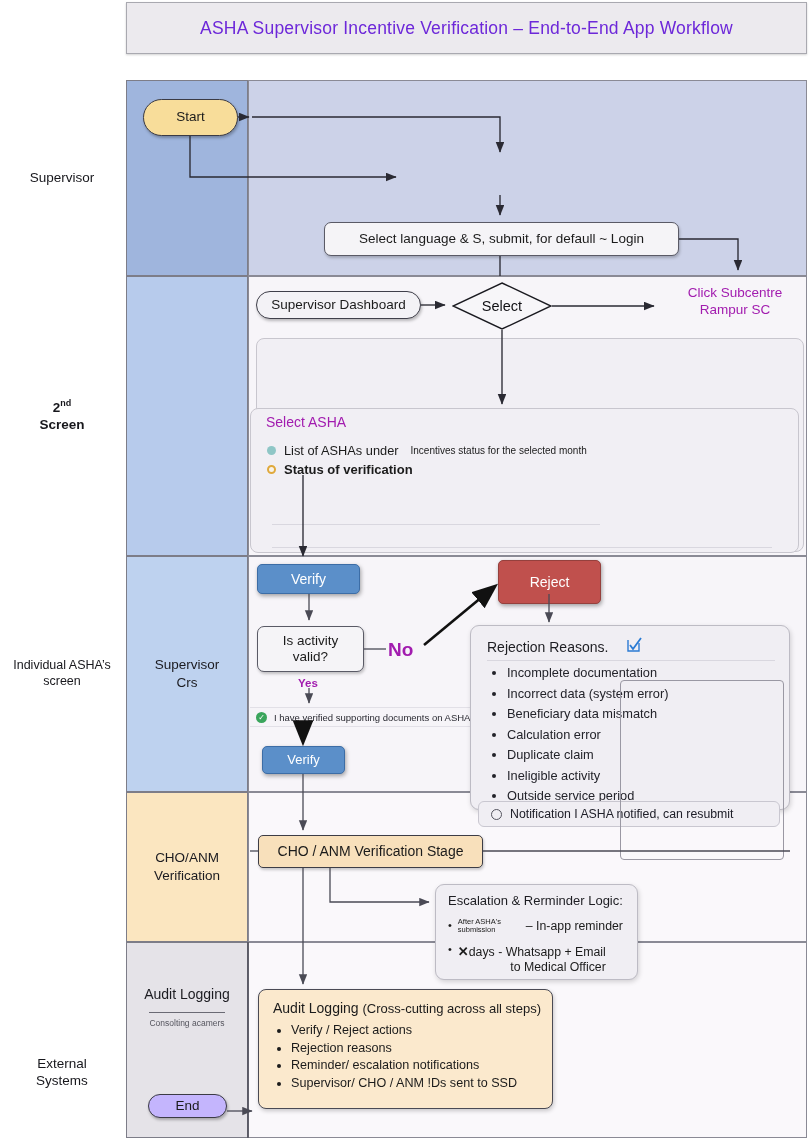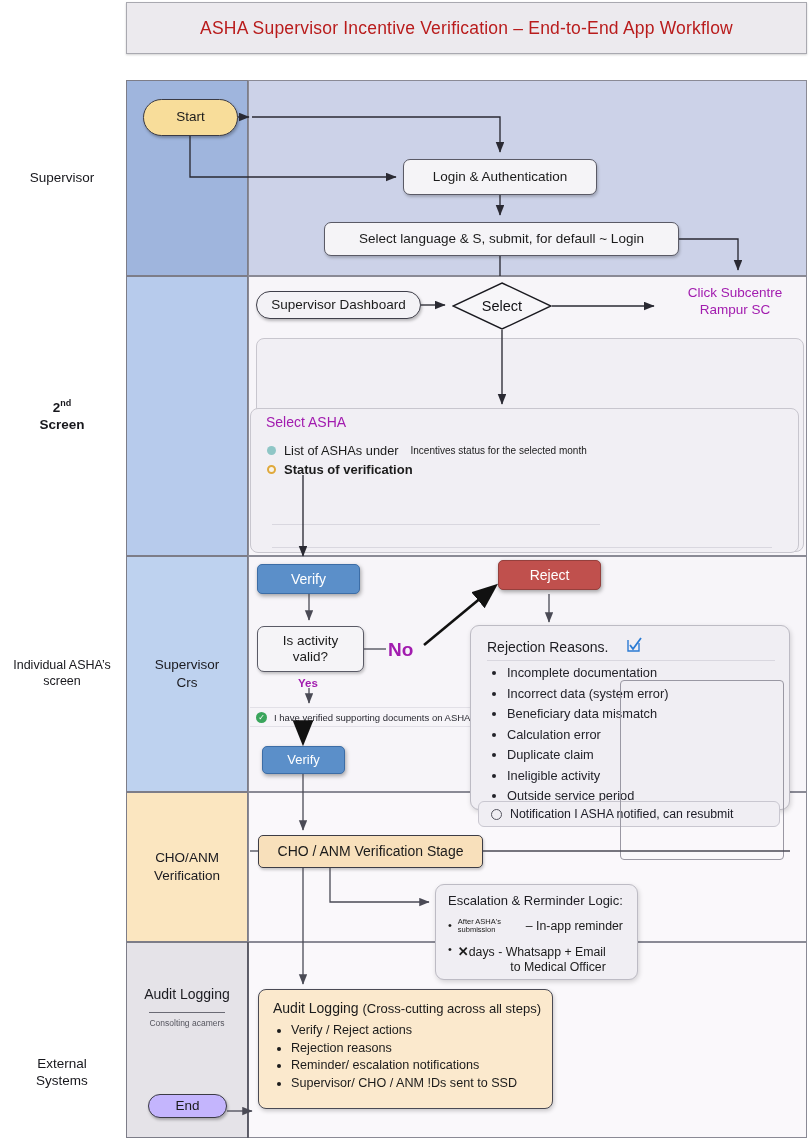--- a/index.html
+++ b/index.html
@@ -13,21 +13,21 @@
   }
   #page { position: relative; width: 812px; height: 1140px; }
 
   
   .title-bar {
     position: absolute; left: 126px; top: 2px; width: 681px; height: 52px;
     background: #eceaee; border: 1px solid #a9a9b0;
     display: flex; align-items: center; justify-content: center;
     box-shadow: 0 1px 2px rgba(0,0,0,.18);
   }
-  .title-bar .t { font-size: 17.5px; color: #b91c1c; letter-spacing: .2px; }
+  .title-bar .t { font-size: 17.5px; color: #6d28d9; letter-spacing: .2px; }
 
   
   .lane-label {
     position: absolute; left: 0; width: 124px;
     display: flex; align-items: center; justify-content: center;
     text-align: center; font-size: 13.5px; color: #17171c; line-height: 1.25;
   }
 
   
   .lane-cell {
@@ -146,23 +146,20 @@
     <div>
       <span>External</span><br>
       <span>Systems</span>
     </div>
   </div>
 
   <div class="node terminator" style="left:143px;top:99px;width:95px;height:37px;background:#f8dd9a;">
     <span>Start</span>
   </div>
 
-  <div class="node proc" style="left:403px;top:159px;width:194px;height:36px;">
-    <span>Login &amp; Authentication</span>
-  </div>
 
   <div class="node proc" style="left:324px;top:222px;width:355px;height:34px;">
     <span>Select language &amp; S, submit, for defaull  ~  Login</span>
   </div>
 
   <div class="node pill" style="left:256px;top:291px;width:165px;height:28px;">
     <span>Supervisor Dashboard</span>
   </div>
 
   <div class="diamond-wrap" style="left:452px;top:282px;width:100px;height:48px;">
@@ -197,21 +194,21 @@
     <span style="font-size:13px;font-weight:bold;">Status of verification</span>
   </div>
 
   <div class="hairline" style="left:272px;top:524px;width:328px;"></div>
   <div class="hairline" style="left:272px;top:547px;width:500px;"></div>
 
   <div class="node btn" style="left:257px;top:564px;width:103px;height:30px;background:#5b8fc9;border:1px solid #3c6da6;">
     <span>Verify</span>
   </div>
 
-  <div class="node btn" style="left:498px;top:560px;width:103px;height:30px;background:#c0504d;border:1px solid #95403d;">
+  <div class="node btn" style="left:498px;top:560px;width:103px;height:44px;background:#c0504d;border:1px solid #95403d;">
     <span>Reject</span>
   </div>
 
   <div class="node proc" style="left:257px;top:626px;width:107px;height:46px;flex-direction:column;">
     <span>Is activity</span>
     <span>valid?</span>
   </div>
 
   <div class="txt" style="left:388px;top:638px;font-size:19px;font-weight:bold;">
     <span>No</span>

